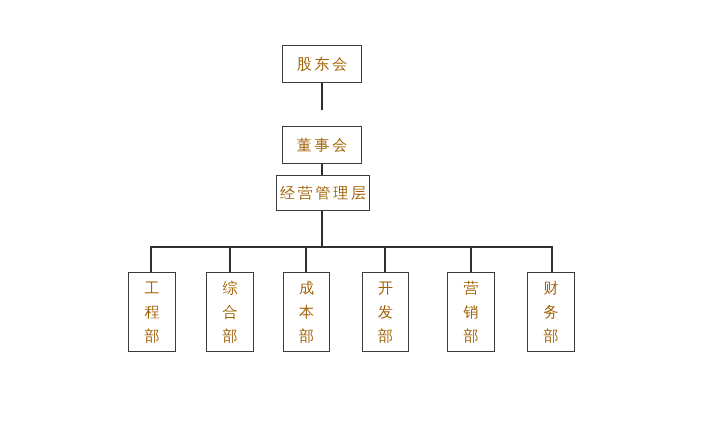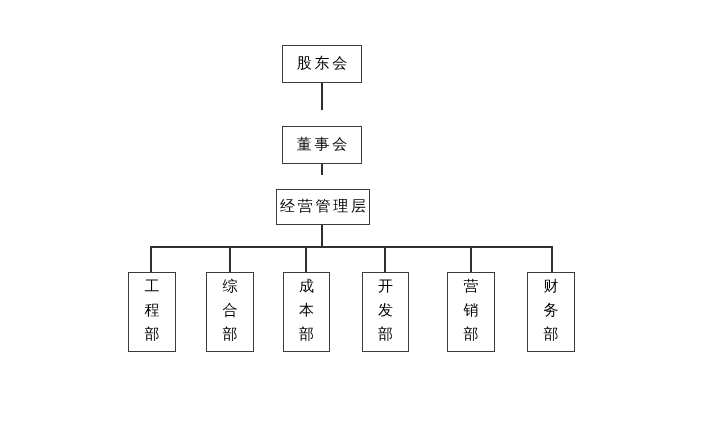--- a/index.html
+++ b/index.html
@@ -23,23 +23,22 @@
 
   
   .node {
     position: absolute;
     box-sizing: border-box;
     border: 1.4px solid #3b3b3f;
     background: #ffffff;
     display: flex;
     align-items: center;
     justify-content: center;
-    color: #000000;
+    color: #a16207;
     z-index: 2;
-    font-family: Liberation Mono, monospace;
   }
 
   .node-label {
     display: block;
     text-align: center;
     line-height: 1.0;
     letter-spacing: 0.12em;
     white-space: pre;
   }
 
@@ -91,21 +90,21 @@
   <div class="edge v" style="left:551.2px; top:247px; height:25px;"></div>
 
   <div class="node top" style="left:282px; top:45px; width:80px; height:38px;">
     <span class="node-label">股东会</span>
   </div>
 
   <div class="node top" style="left:282px; top:110px; width:80px; height:38px;margin-top:16px;">
     <span class="node-label">董事会</span>
   </div>
 
-  <div class="node top" style="left:276px; top:175px; width:94px; height:36px;margin-top:14px;">
+  <div class="node top" style="left:276px; top:175px; width:94px; height:36px;">
     <span class="node-label">经营管理层</span>
   </div>
 
   <div class="node leaf" style="left:128px; top:272px; width:48px; height:80px;">
     <span class="node-label">工
 程
 部</span>
   </div>
 
   <div class="node leaf" style="left:206px; top:272px; width:48px; height:80px;">

